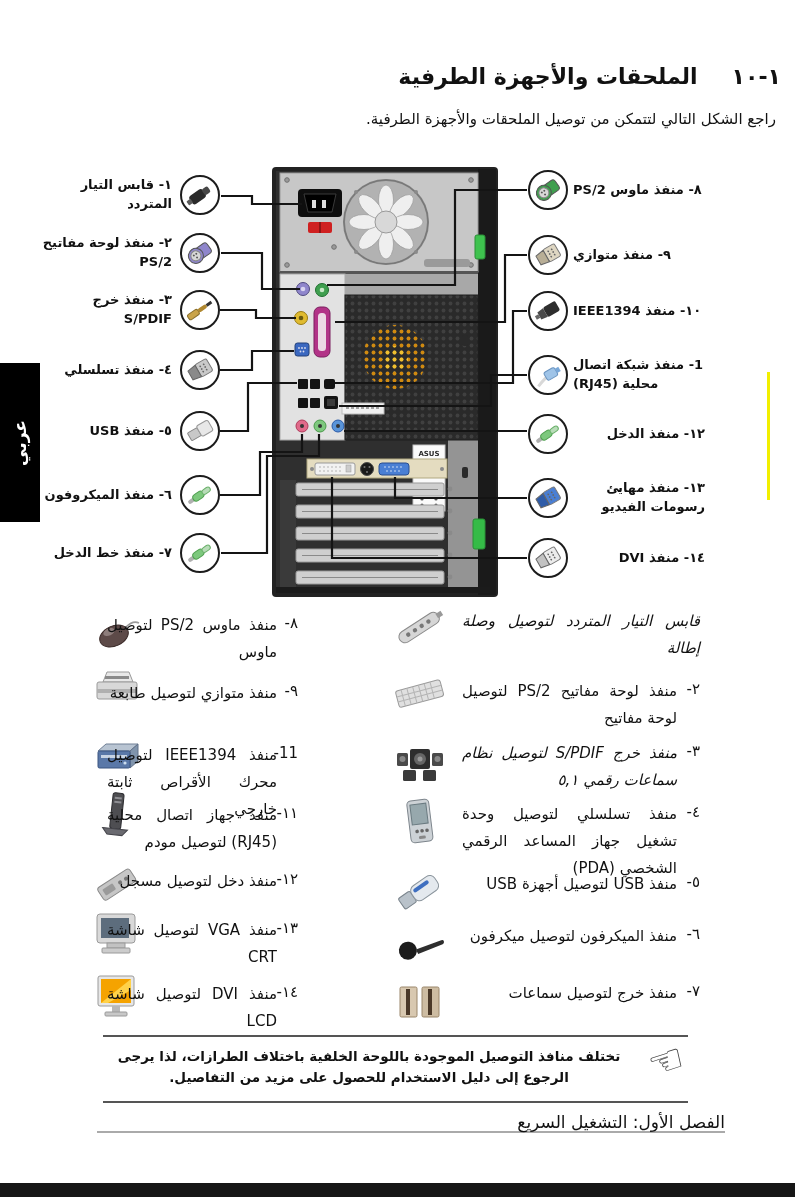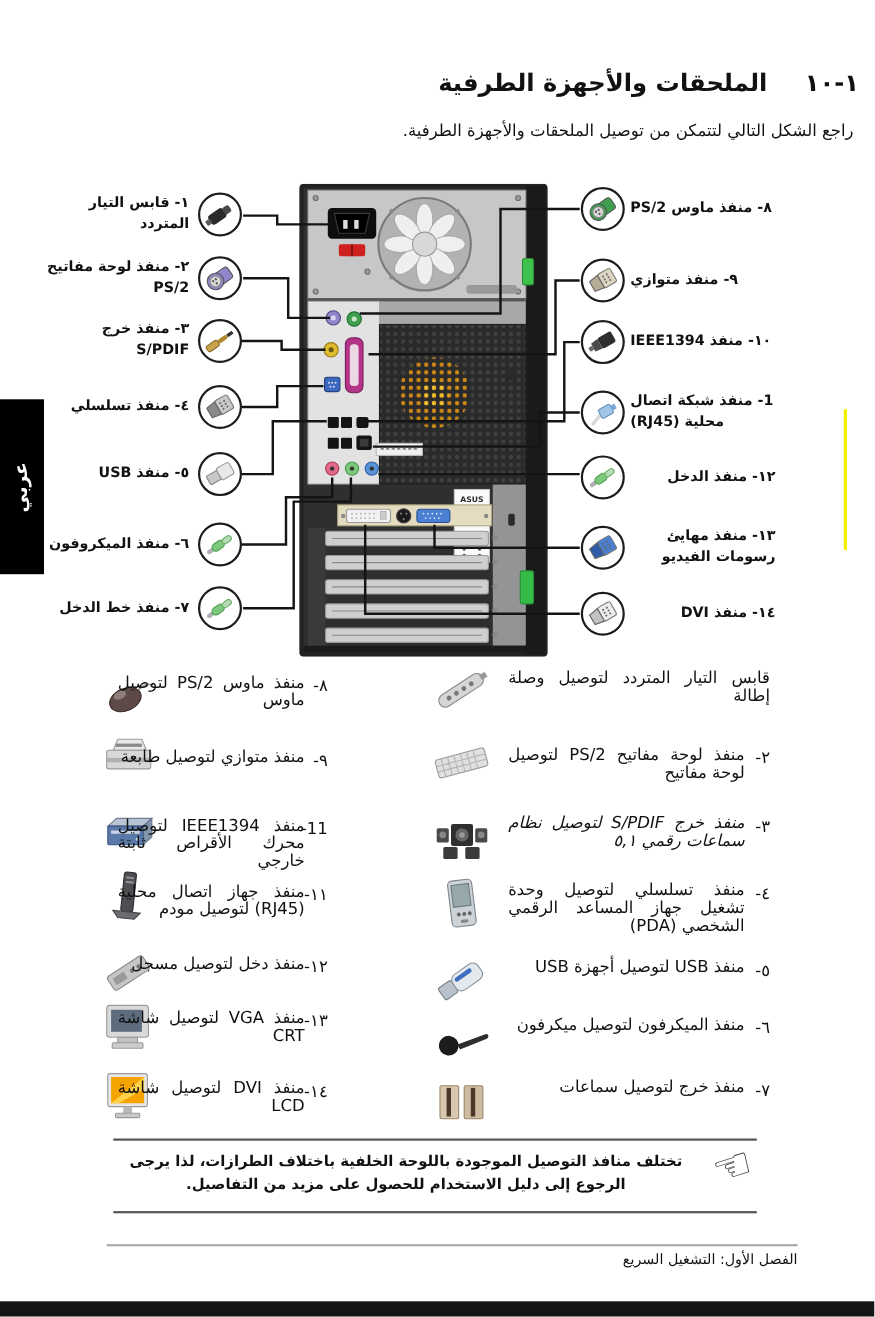--- a/index.html
+++ b/index.html
@@ -18,30 +18,30 @@
   #tower-svg{position:absolute;left:272px;top:167px;z-index:1}
   #lines-overlay{position:absolute;left:0;top:0;z-index:2;pointer-events:none}
   .callout-circle{position:absolute;width:40px;height:40px;border:2.5px solid #1c1c1c;border-radius:50%;
     background:#fff;box-sizing:border-box;display:flex;align-items:center;justify-content:center;z-index:3}
   .callout-label{position:absolute;font-weight:bold;font-size:13px;line-height:19px;color:#111;z-index:3;white-space:nowrap;direction:rtl}
   .lab-right-edge{text-align:right}
   .lab-left-edge{text-align:left}
   
   .legend-icon{position:absolute;width:54px;height:54px}
   .legend-num{position:absolute;font-size:15px;line-height:22px;direction:rtl;text-align:right}
-  .legend-text{position:absolute;font-size:15px;line-height:16px;direction:rtl;text-align:justify;text-align-last:right}
+  .legend-text{position:absolute;font-size:15px;line-height:27px;direction:rtl;text-align:justify;text-align-last:right}
   
   #note-top-rule,#note-bottom-rule{position:absolute;left:103px;width:585px;height:2px;background:#555}
   #note-top-rule{top:1035px}
   #note-bottom-rule{top:1101px}
   #note-text{position:absolute;left:108px;top:1046px;width:522px;font-size:13.5px;line-height:21px;font-weight:bold;text-align:center;direction:rtl}
   #note-hand{position:absolute;left:648px;top:1038px;font-size:40px;color:#444;transform:rotate(-18deg)}
   
   #footer-rule{position:absolute;left:97px;top:1131px;width:628px;height:1.5px;background:#aaa}
-  #footer-text{position:absolute;right:70px;top:1138px;font-size:13px;direction:rtl}
+  #footer-text{position:absolute;right:70px;top:1112px;font-size:17px;direction:rtl}
   #bottom-scan-edge{position:absolute;left:0;top:1183px;width:795px;height:14px;background:#161616}
   #yellow-line{position:absolute;left:767px;top:372px;width:3px;height:128px;background:#f2ef00}
 </style>
 </head>
 <body>
 
 <div id="page-title">
   <span class="secnum">١-١٠</span><span>الملحقات والأجهزة الطرفية</span>
 </div>
 <div id="intro-text">راجع الشكل التالي لتتمكن من توصيل الملحقات والأجهزة الطرفية.</div>
@@ -529,21 +529,21 @@
     <div class="legend-icon" style="left: 393px; top: 600px;"><svg width="54" height="54" viewBox="0 0 54 54">
         <g transform="rotate(-33 27 27)">
           <rect x="3" y="21" width="46" height="12" rx="6" fill="#d6d6d6" stroke="#8a8a8a"></rect>
           <circle cx="13" cy="27" r="2.2" fill="#777"></circle>
           <circle cx="21" cy="27" r="2.2" fill="#777"></circle>
           <circle cx="29" cy="27" r="2.2" fill="#777"></circle>
           <circle cx="37" cy="27" r="2.2" fill="#777"></circle>
           <rect x="47" y="24.5" width="6" height="5" fill="#999"></rect>
         </g>
       </svg></div>
-    <div class="legend-text" style="top: 608px; right: 95px; width: 238px;">قابس التيار المتردد لتوصيل وصلة إطالة</div>
+    <div class="legend-text" style="top: 608px; right: 95px; width: 238px; font-style: italic;">قابس التيار المتردد لتوصيل وصلة إطالة</div>
     <div class="legend-icon" style="left: 393px; top: 668px;"><svg width="54" height="54" viewBox="0 0 54 54">
         <g transform="rotate(-15 27 27)">
           <rect x="4" y="17" width="46" height="17" rx="2.5" fill="#e0e0e0" stroke="#9a9a9a"></rect>
           <path d="M4,23 h46 M4,28 h46 M10,17 v17 M16,17 v17 M22,17 v17 M28,17 v17 M34,17 v17 M40,17 v17" stroke="#b4b4b4" fill="none"></path>
         </g>
       </svg></div>
     <div class="legend-num" style="top: 678px; right: 95px; width: 26px;">٢-</div>
     <div class="legend-text" style="top: 678px; right: 118px; width: 215px;">منفذ لوحة مفاتيح PS/2 لتوصيل لوحة مفاتيح</div>
     <div class="legend-icon" style="left: 393px; top: 737px;"><svg width="54" height="54" viewBox="0 0 54 54">
         <g>

